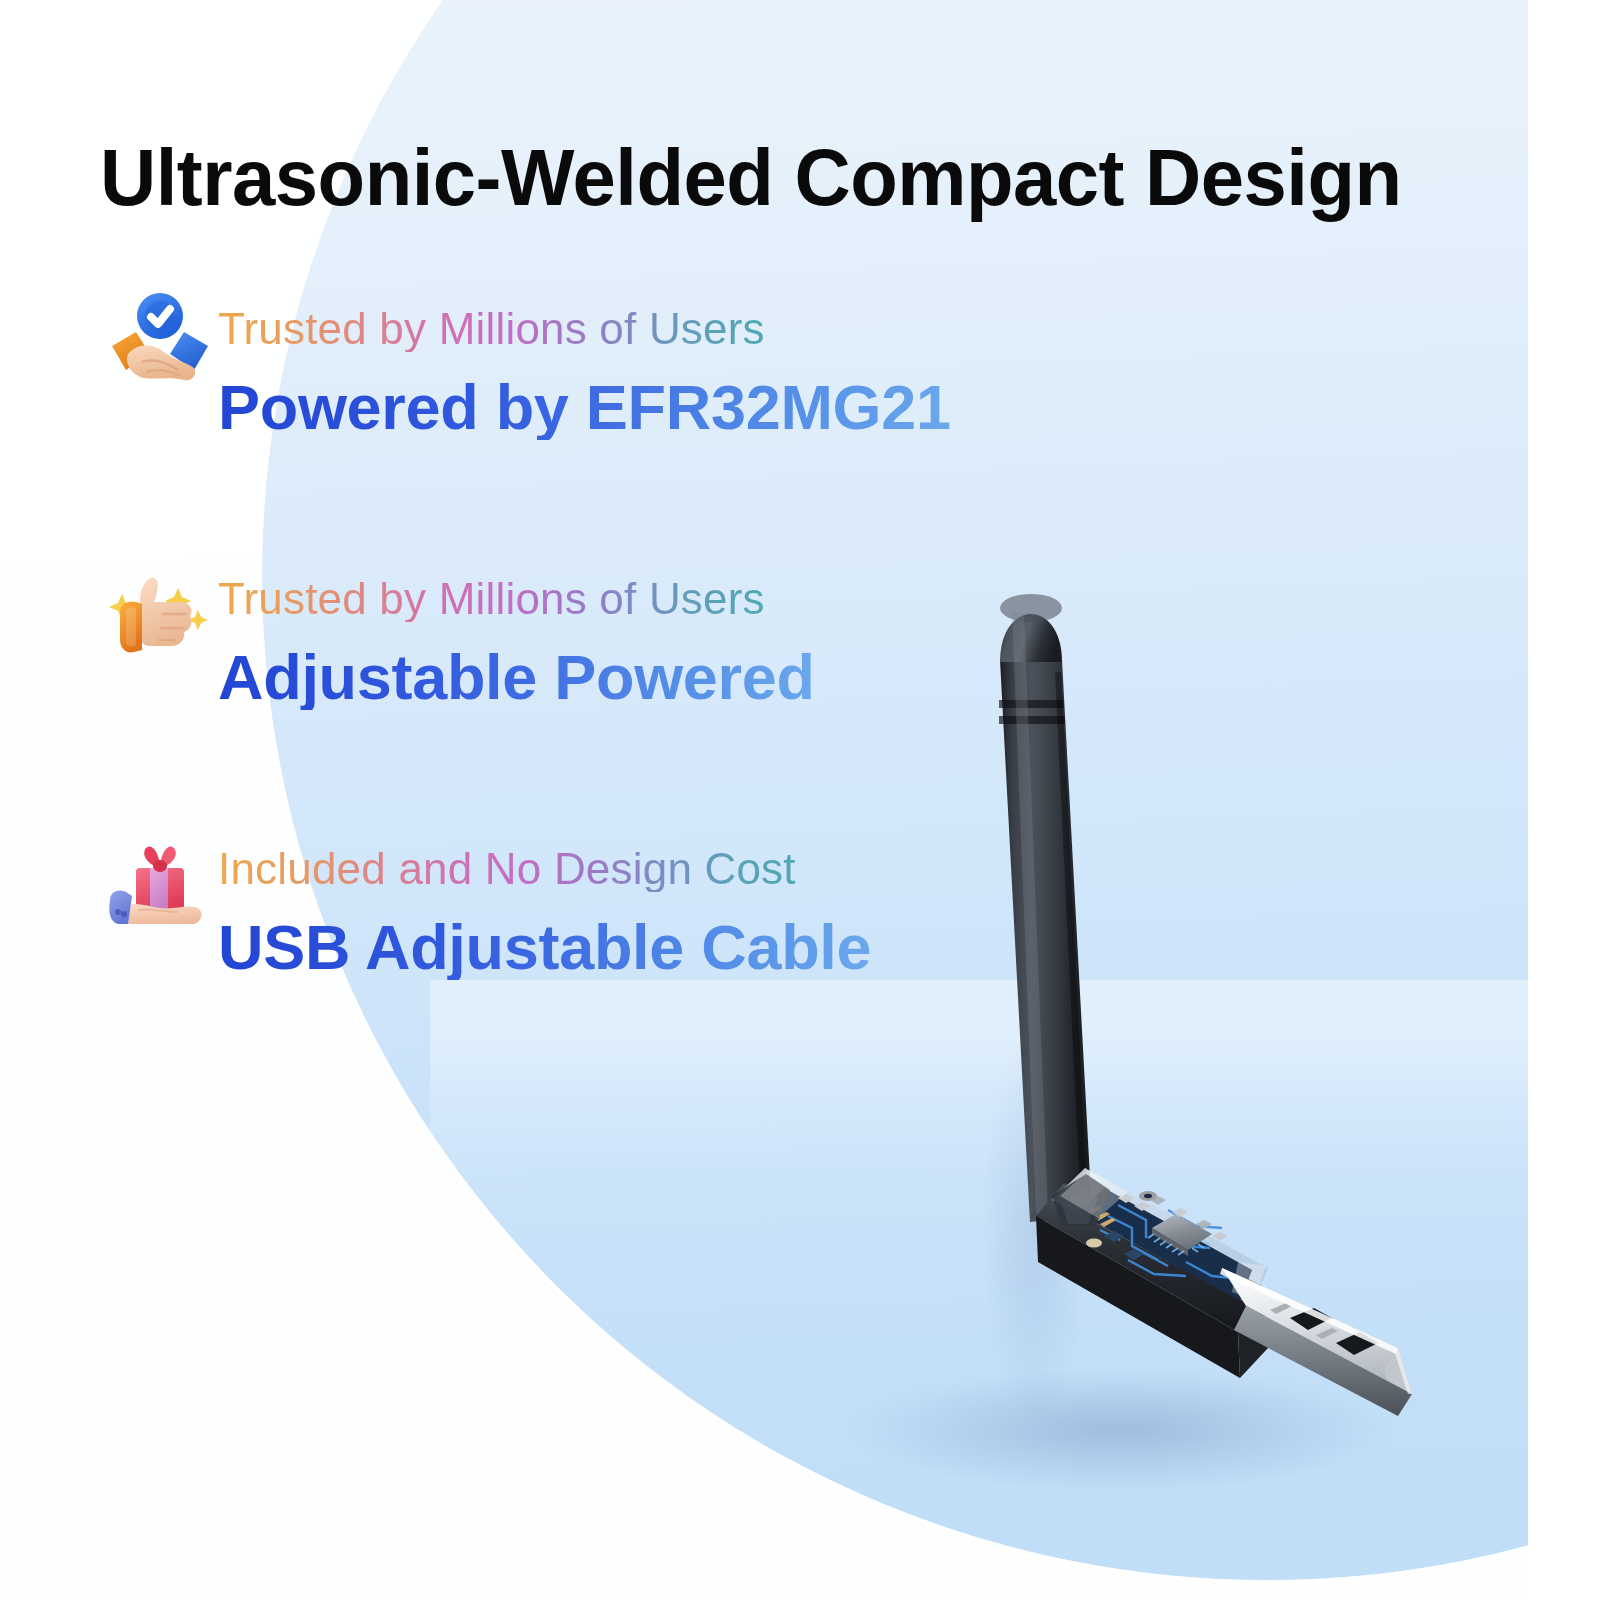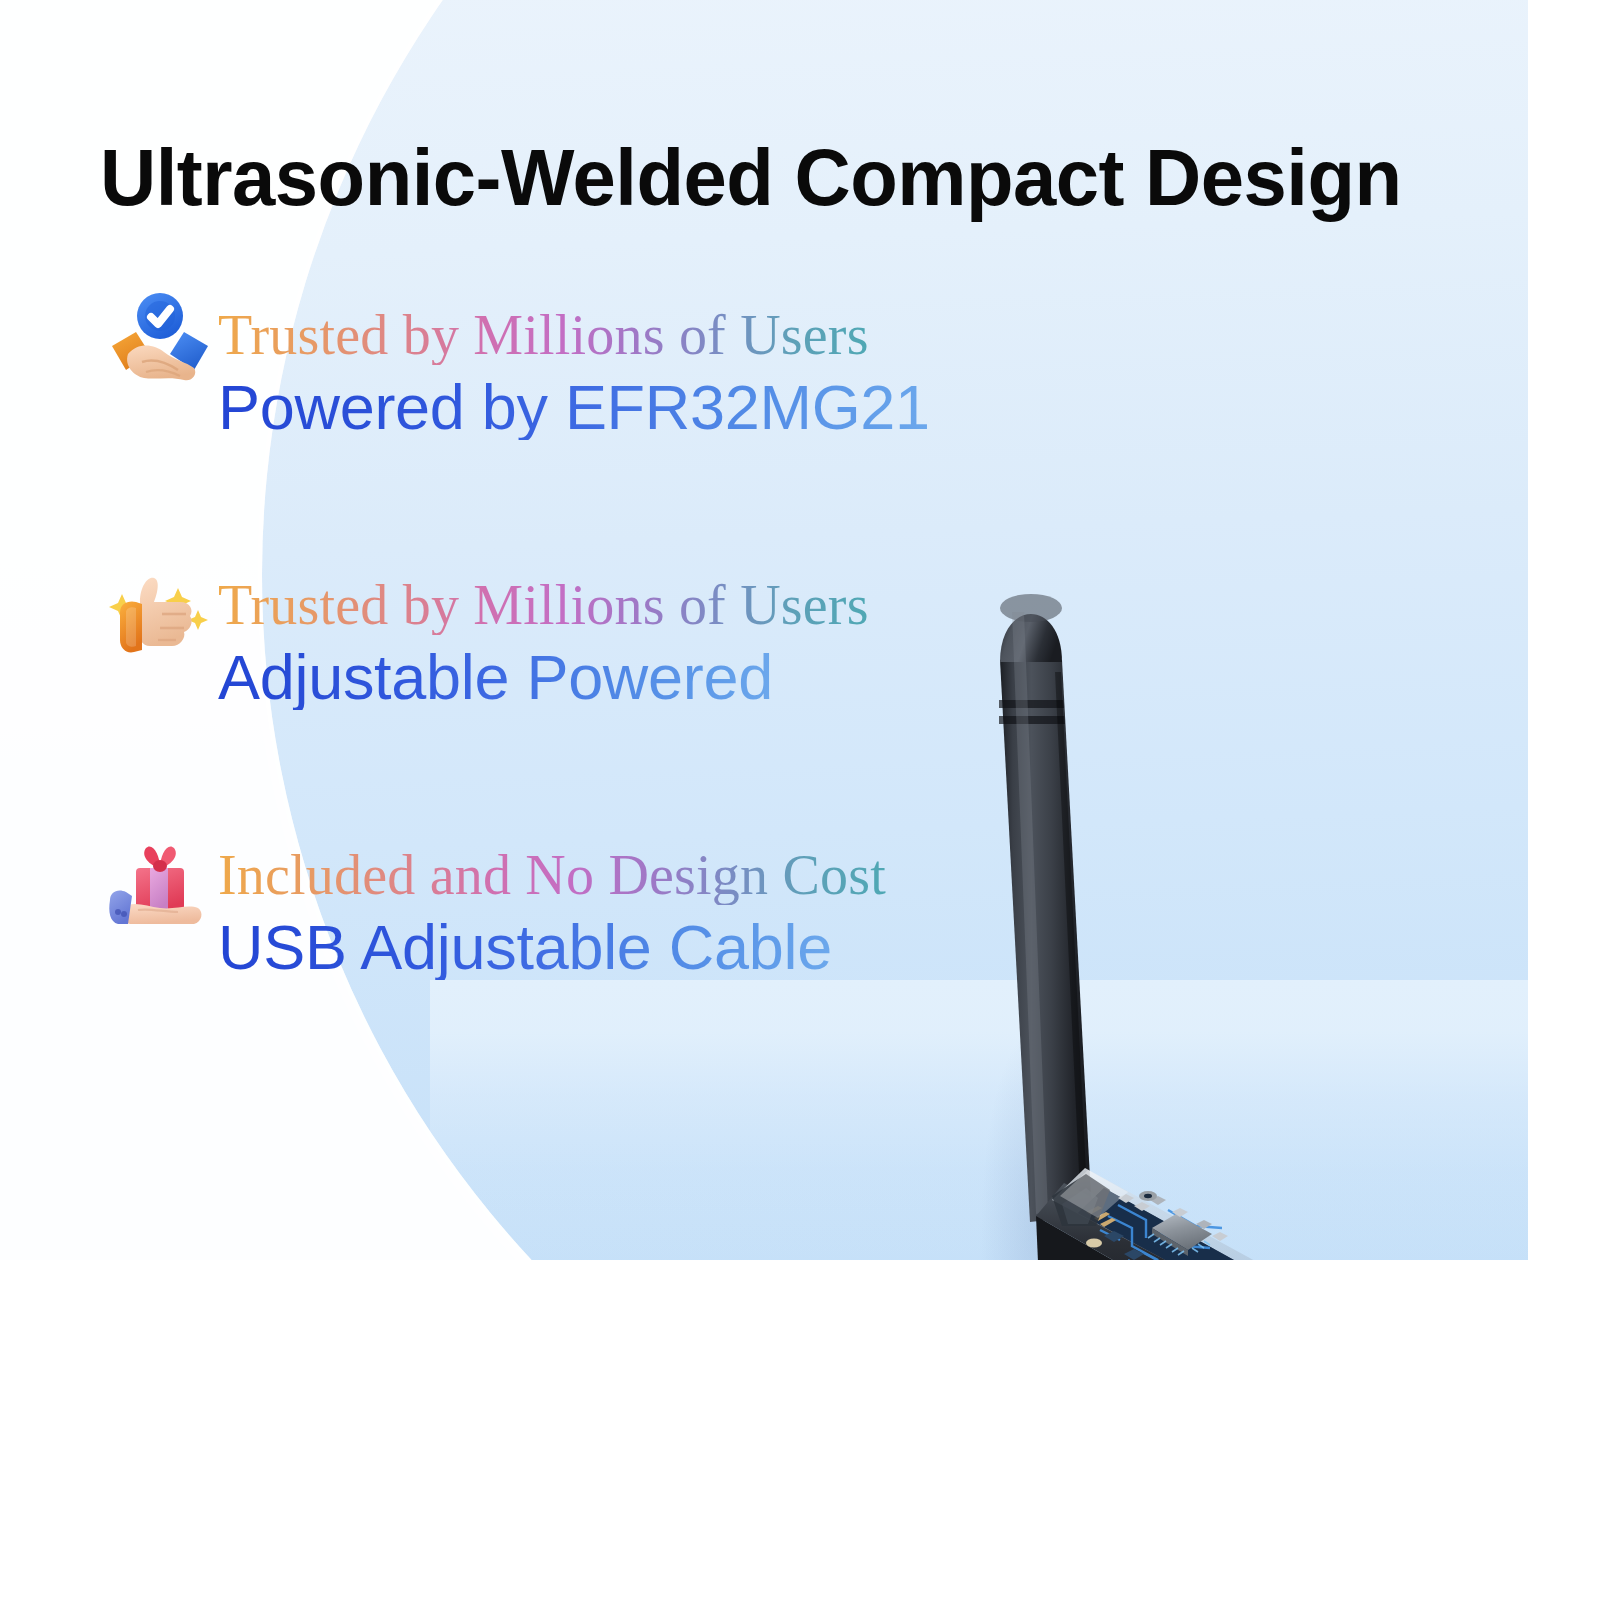--- a/index.html
+++ b/index.html
@@ -6,21 +6,21 @@
   html, body {
     width:1600px; height:1600px;
     font-family:"Liberation Sans", sans-serif;
     background:#ffffff;
     overflow:hidden;
   }
 
   
   #canvas {
     position:relative;
-    width:1600px; height:1260px;
+    width:1600px; height:1600px;
     overflow:hidden;
     background:#ffffff;
   }
 
   
   .bg-panel {
     position:absolute; left:0; top:0;
     width:1532px; height:1600px;
     background:linear-gradient(178deg,
         #eaf3fc 0%,
@@ -102,47 +102,46 @@
   .feat-icon {
     position:absolute;
     left:106px; top:2px;
     width:108px; height:108px;
   }
   .feat-icon svg { display:block; width:108px; height:108px; }
 
   .feat-sub {
     position:absolute;
     left:218px; top:24px;
-    font-size:56px;
+    font-size:44px;
     font-weight:400;
     line-height:1.05;
     white-space:nowrap;
     letter-spacing:0.2px;
     background:linear-gradient(90deg,
         #efa94a 0%,
         #e79a64 14%,
         #dd8489 28%,
         #d070b0 41%,
         #c36ec4 53%,
         #9e78c6 65%,
         #7c8bc4 76%,
         #5ea0b8 88%,
         #4fa8b4 100%);
     -webkit-background-clip:text;
     background-clip:text;
     color:transparent;
-    font-family:Liberation Serif, serif;
     -webkit-text-fill-color:transparent;
   }
 
   .feat-head {
     position:absolute;
     left:218px; top:92px;
     font-size:63px;
-    font-weight:400;
+    font-weight:700;
     line-height:1.05;
     white-space:nowrap;
     letter-spacing:-0.3px;
     background:linear-gradient(90deg,
         #2345d4 0%,
         #2a4fd8 18%,
         #3159de 34%,
         #3f6ce3 52%,
         #5088e6 72%,
         #5e9ae9 88%,

